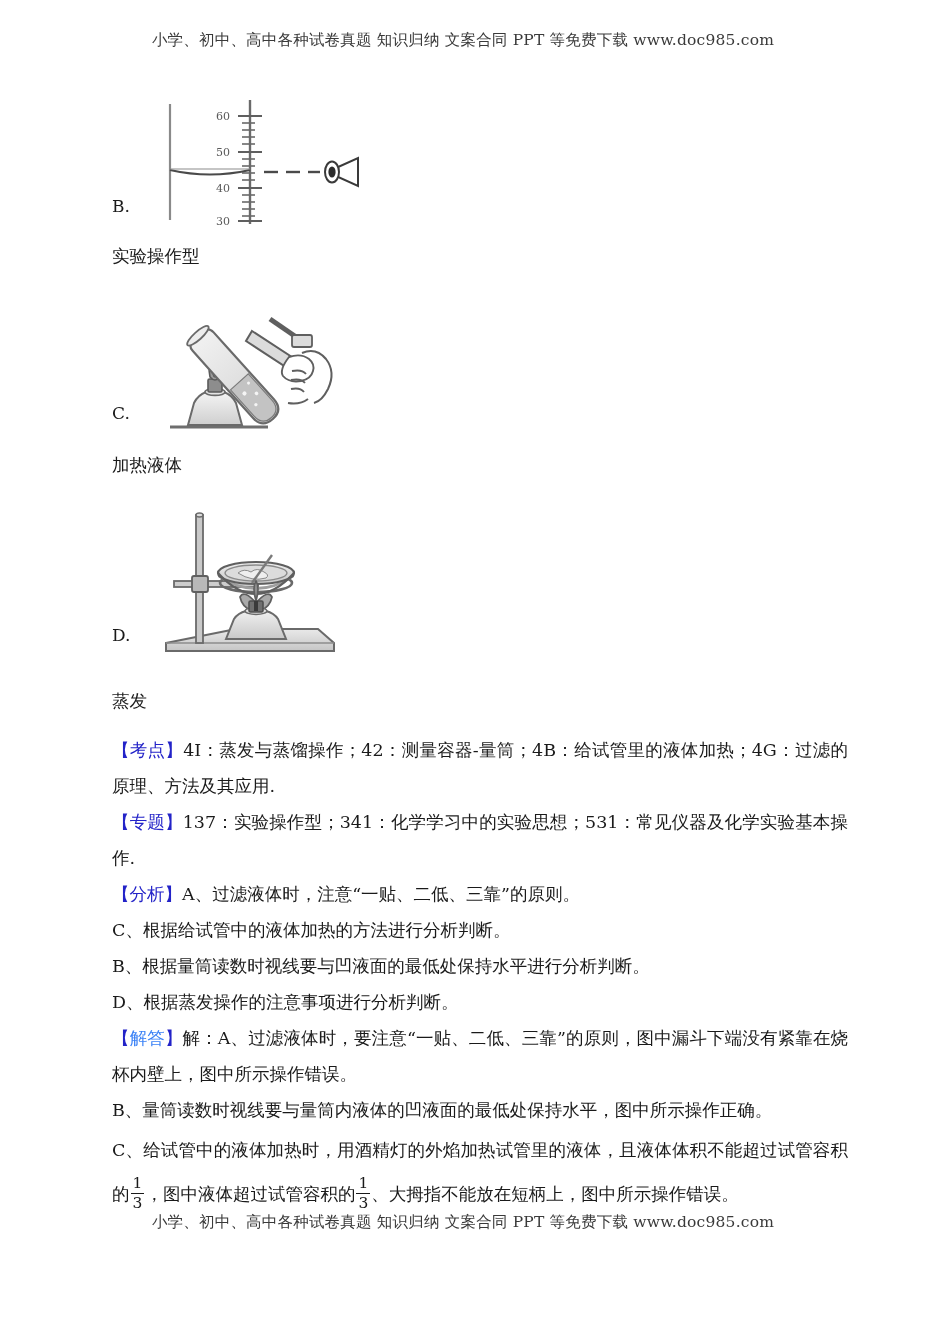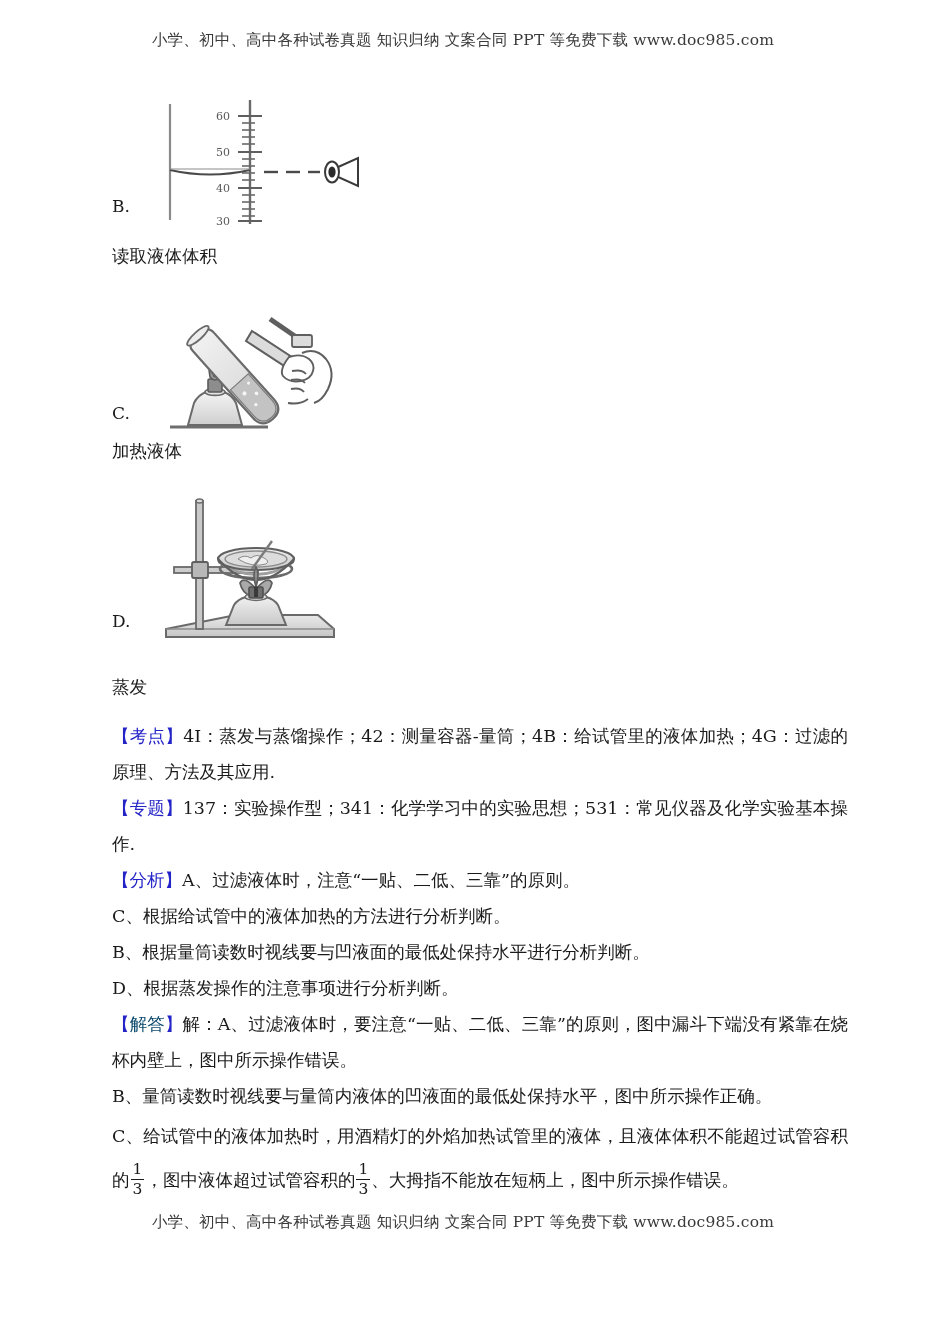--- a/index.html
+++ b/index.html
@@ -69,21 +69,21 @@
     color: #1a1a1a;
     text-align: justify;
     text-justify: inter-ideograph;
   }
   .tag {
     color: #2323c8;
     font-weight: normal;
     margin-top: 12px;
   }
   .tag-ans { color: #2323c8; }
-  .tag-ans .inner { color: #0c4a6e; margin-top: 32px; }
+  .tag-ans .inner { color: #3b82f6; margin-top: 32px; }
 
   
   .frac {
     display: inline-block;
     vertical-align: -0.52em;
     text-align: center;
     line-height: 1.05;
     font-size: 15.5px;
     margin: 0 1px;
   }
@@ -154,21 +154,21 @@
         </g>
 
         <g>
           <path d="M175,74 L206,60 L206,88 Z" fill="none" stroke="#3a3a3a" stroke-width="2"></path>
           <ellipse cx="180" cy="74" rx="7" ry="10.5" fill="#ffffff" stroke="#3a3a3a" stroke-width="2"></ellipse>
           <ellipse cx="180" cy="74" rx="3.6" ry="5.6" fill="#2b2b2b"></ellipse>
         </g>
       </svg>
     </div>
 
-    <div class="caption" style="margin-top:16px;">读取液体体积</div>
+    <div class="caption" style="margin-top:16px;">实验操作型</div>
 
     <div class="fig-block" style="height:148px; margin-top:22px;">
       <div class="opt-label" style="left:0px; top:112px;">C.</div>
 
       <svg width="230" height="148" viewBox="0 0 230 148" style="position:absolute; left:40px; top:0px;">
         <defs>
           <linearGradient id="tubeFill" x1="0" y1="0" x2="0" y2="1">
             <stop offset="0%" stop-color="#f2f2f2"></stop>
             <stop offset="100%" stop-color="#d2d2d2"></stop>
           </linearGradient>
@@ -212,21 +212,21 @@
           <path d="M137,66 q12,-4 20,2 q6,5 4,12 q-2,8 -12,10 q-12,2 -18,-5 q-4,-6 6,-19 Z"></path>
           <path d="M140,80 q10,-2 14,3" fill="none"></path>
           <path d="M139,89 q10,-2 14,3" fill="none"></path>
           <path d="M139,98 q9,-2 13,3" fill="none"></path>
           <path d="M150,62 q14,-6 24,6 q10,13 2,30 q-6,12 -14,14" fill="none" stroke-width="2"></path>
           <path d="M156,108 q-8,6 -20,4" fill="none" stroke-width="2"></path>
         </g>
       </svg>
     </div>
 
-    <div class="caption" style="">加热液体</div>
+    <div class="caption" style="margin-top:14px;">加热液体</div>
 
     <div class="fig-block" style="height:162px; margin-top:26px;">
       <div class="opt-label" style="left:0px; top:122px;">D.</div>
 
       <svg width="230" height="162" viewBox="0 0 230 162" style="position:absolute; left:40px; top:0px;">
         <defs>
           <linearGradient id="baseFill" x1="0" y1="0" x2="0" y2="1">
             <stop offset="0%" stop-color="#e9e9e9"></stop>
             <stop offset="100%" stop-color="#c6c6c6"></stop>
           </linearGradient>

